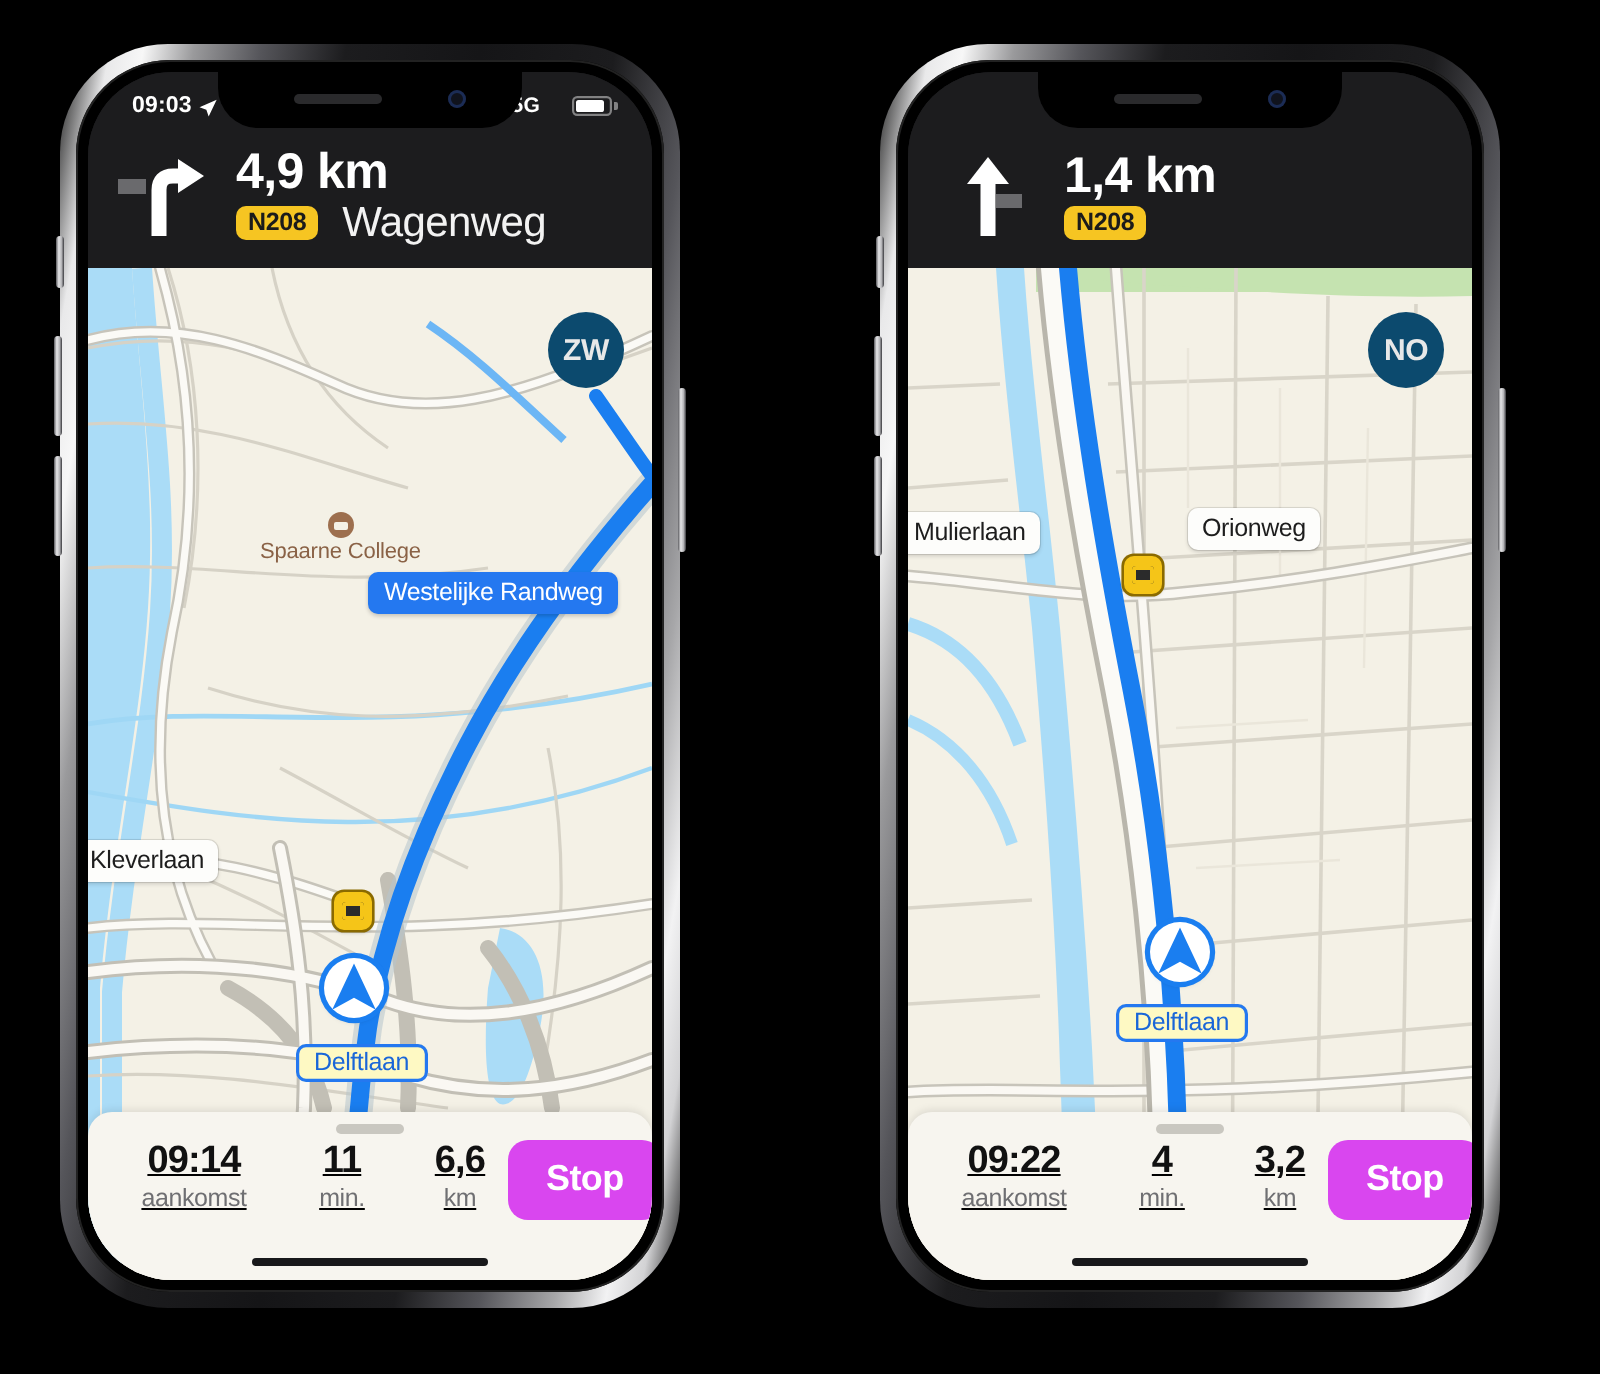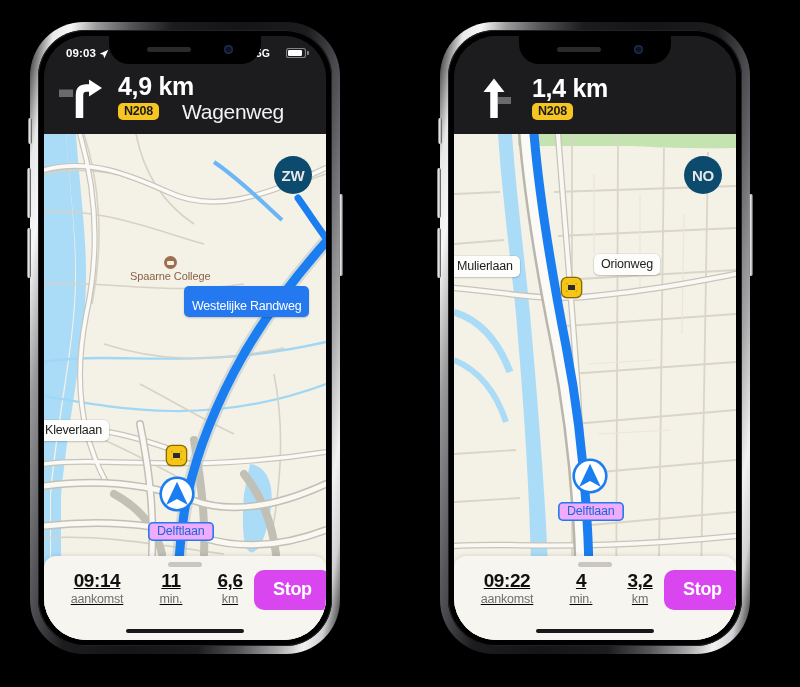--- a/index.html
+++ b/index.html
@@ -130,21 +130,21 @@
   .banner.b2 { height: 98px; box-sizing: border-box; padding-left: 18px; }
   .maneuver { width: 48px; flex: 0 0 48px; display:flex; align-items:center; justify-content:center; }
   .banner-text { display:flex; flex-direction: column; gap: 2px; }
   .dist {
     color: #ffffff;
     font-size: 25px;
     font-weight: bold;
     line-height: 1;
     letter-spacing: -0.3px;
   }
-  .road-line { display: flex; align-items: center; gap: 23px; }
+  .road-line { display: flex; align-items: center; gap: 12px; }
   .shield {
     background: #f6c522;
     color: #1b1b1b;
     font-size: 12.5px;
     font-weight: bold;
     border-radius: 5px;
     padding: 2px 6px 2.5px 6px;
     line-height: 1;
     letter-spacing: -0.2px;
   }
@@ -181,25 +181,25 @@
 
   
   .lbl { position: absolute; z-index: 10; white-space: nowrap; font-size: 12.5px; letter-spacing: -0.2px; }
   .lbl-white {
     background: #fdfdfb; color: #1d1d1d;
     padding: 3px 7px 4px; border-radius: 5px;
     box-shadow: 0 0 0 0.5px rgba(0,0,0,0.10), 0 1px 2px rgba(0,0,0,0.16);
   }
   .lbl-blue {
     background: #2478f0; color: #fff; font-weight: normal;
-    padding: 13px 8px 4px; border-radius: 5px;
+    padding: 3px 8px 4px; border-radius: 5px;
     box-shadow: 0 1px 2px rgba(0,0,0,0.2);
   }
   .lbl-outline {
-    background: #f0abfc; color: #1a66d8;
+    background: #fef9c3; color: #1a66d8;
     padding: 2px 9px 3px; border-radius: 5px;
     box-shadow: inset 0 0 0 1.6px #2478f0;
   }
   .poi {
     position: absolute; z-index: 10;
     display:flex; flex-direction: column; align-items: center; gap: 1px;
   }
   .poi .poi-name { color: #8a6246; font-size: 11px; letter-spacing: -0.1px; }
   .poi .poi-dot {
     width: 13px; height: 13px; border-radius: 50%;

